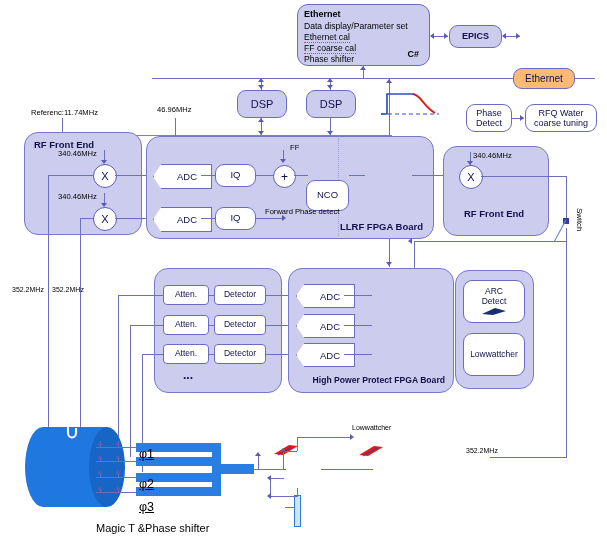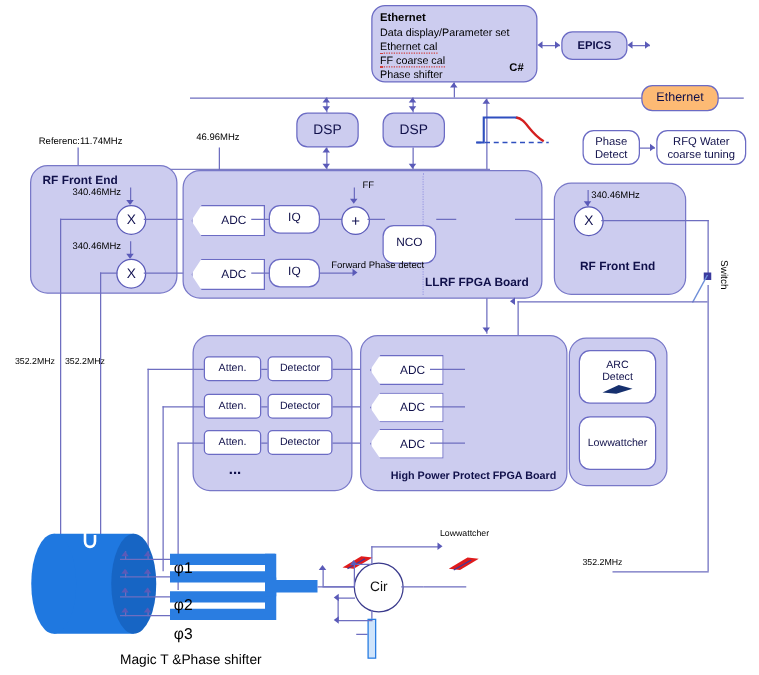--- a/index.html
+++ b/index.html
@@ -76,21 +76,21 @@
   
   .wg{position:absolute;background:#2a7de1;}
   .kly-o{position:absolute;}
 
   .cir{position:absolute;border:1.2px solid #3a3a8c;border-radius:50%;
        background:#fff;display:flex;align-items:center;justify-content:center;
        font-size:11px;color:#111;}
 
   
   .spark{position:absolute;}
-  .phi{position:absolute;font-size:12.5px;color:#000;}
+  .phi{position:absolute;font-size:12.5px;color:#000;text-decoration:underline;}
 </style>
 </head>
 <body>
 
 <div id="stage">
 
   <div class="abs swbox" style="left:297px;top:4px;width:133px;height:62px;">
     <b>Ethernet</b><br>
     <span>Data display/Parameter set</span><br>
     <span class="sq-under">Ethernet cal</span><br>
@@ -374,23 +374,20 @@
   <div class="phi" style="left:139px;top:447px;">
     <span>φ1</span></div>
   <div class="phi" style="left:139px;top:477px;">
     <span>φ2</span></div>
   <div class="phi" style="left:139px;top:500px;">
     <span>φ3</span></div>
 
   <div class="lbl big" style="left:96px;top:522px;">Magic T &amp;Phase shifter</div>
 
   <div class="ln lnh abs" style="left:254px;top:469px;width:32px;"></div>
-  <div class="cir" style="left:283px;top:450px;width:38px;height:38px;">
-    <span>Cir</span>
-  </div>
 
   <div class="ln lnv abs" style="left:297px;top:488px;height:19px;"></div>
   <div class="ln lnh abs" style="left:285px;top:507px;width:13px;"></div>
   <div class="abs" style="left:294px;top:495px;width:7px;height:32px;background:#cfe4fb;border:1.4px solid #2a7de1;"></div>
   <div class="ln lnv abs" style="left:270px;top:478px;height:18px;"></div>
   <div class="ln lnh abs" style="left:270px;top:478px;width:14px;"></div>
   <div class="ln lnh abs" style="left:270px;top:496px;width:28px;"></div>
   <div class="arw l abs" style="left:267px;top:475px;"></div>
   <div class="arw l abs" style="left:267px;top:493px;"></div>
 

